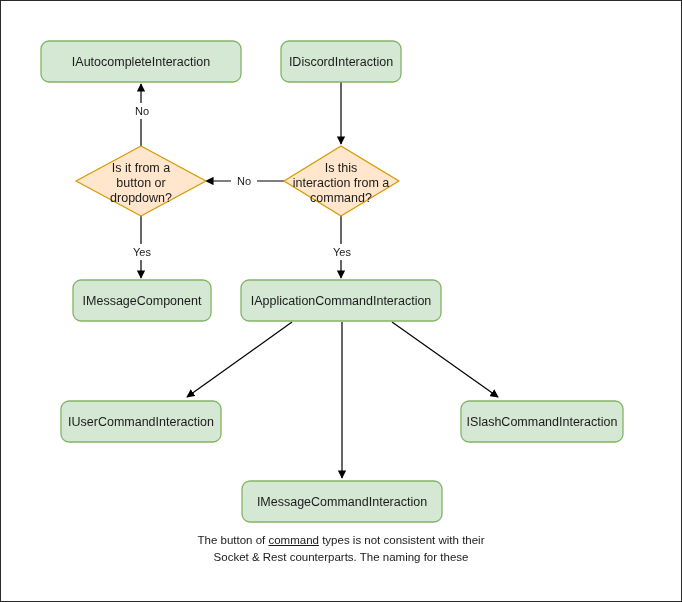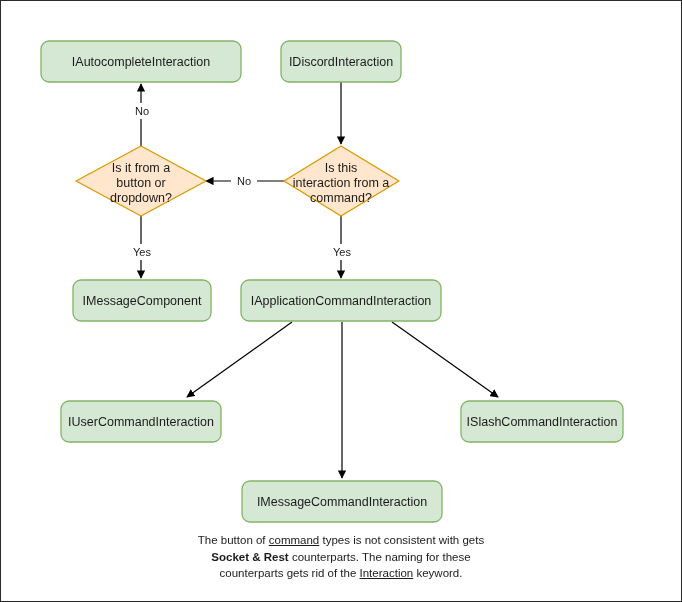--- a/index.html
+++ b/index.html
@@ -64,21 +64,21 @@
     position: absolute;
     left: 0;
     right: 0;
     top: 531px;
     text-align: center;
     font-size: 11.5px;
     line-height: 16.5px;
     color: #1b1b1b;
     font-family: "Liberation Sans", sans-serif;
   }
-  .caption b { font-weight: bold; }
+  .caption b { font-weight: normal; }
   .caption u { text-decoration: underline; }
 </style>
 </head>
 <body>
 
 <div id="canvas">
 
   <svg id="flow" viewBox="0 0 682 602">
     <defs>
       <marker id="arrow" viewBox="0 0 10 10" refX="9" refY="5" markerWidth="7" markerHeight="7" orient="auto-start-reverse">
@@ -171,18 +171,17 @@
     </g>
 
     <g>
       <rect class="box" x="241" y="480" width="200" height="41" rx="8" ry="8"></rect>
       <text class="node-label" x="341" y="501.5">IMessageCommandInteraction</text>
     </g>
 
   </svg>
 
   <div class="caption">
-    <div><span>The button of </span><u>command</u><span> types is not consistent with gets</span></div>
+    <div><span>The button of </span><u>command</u><span> types is not consistent with their</span></div>
     <div><b>Socket</b><b> &amp; </b><b>Rest</b><span> counterparts. The naming for these</span></div>
-    <div><span>counterparts gets rid of the </span><u>Interaction</u><span> keyword.</span></div>
   </div>
 
 </div>
 
 </body></html>

